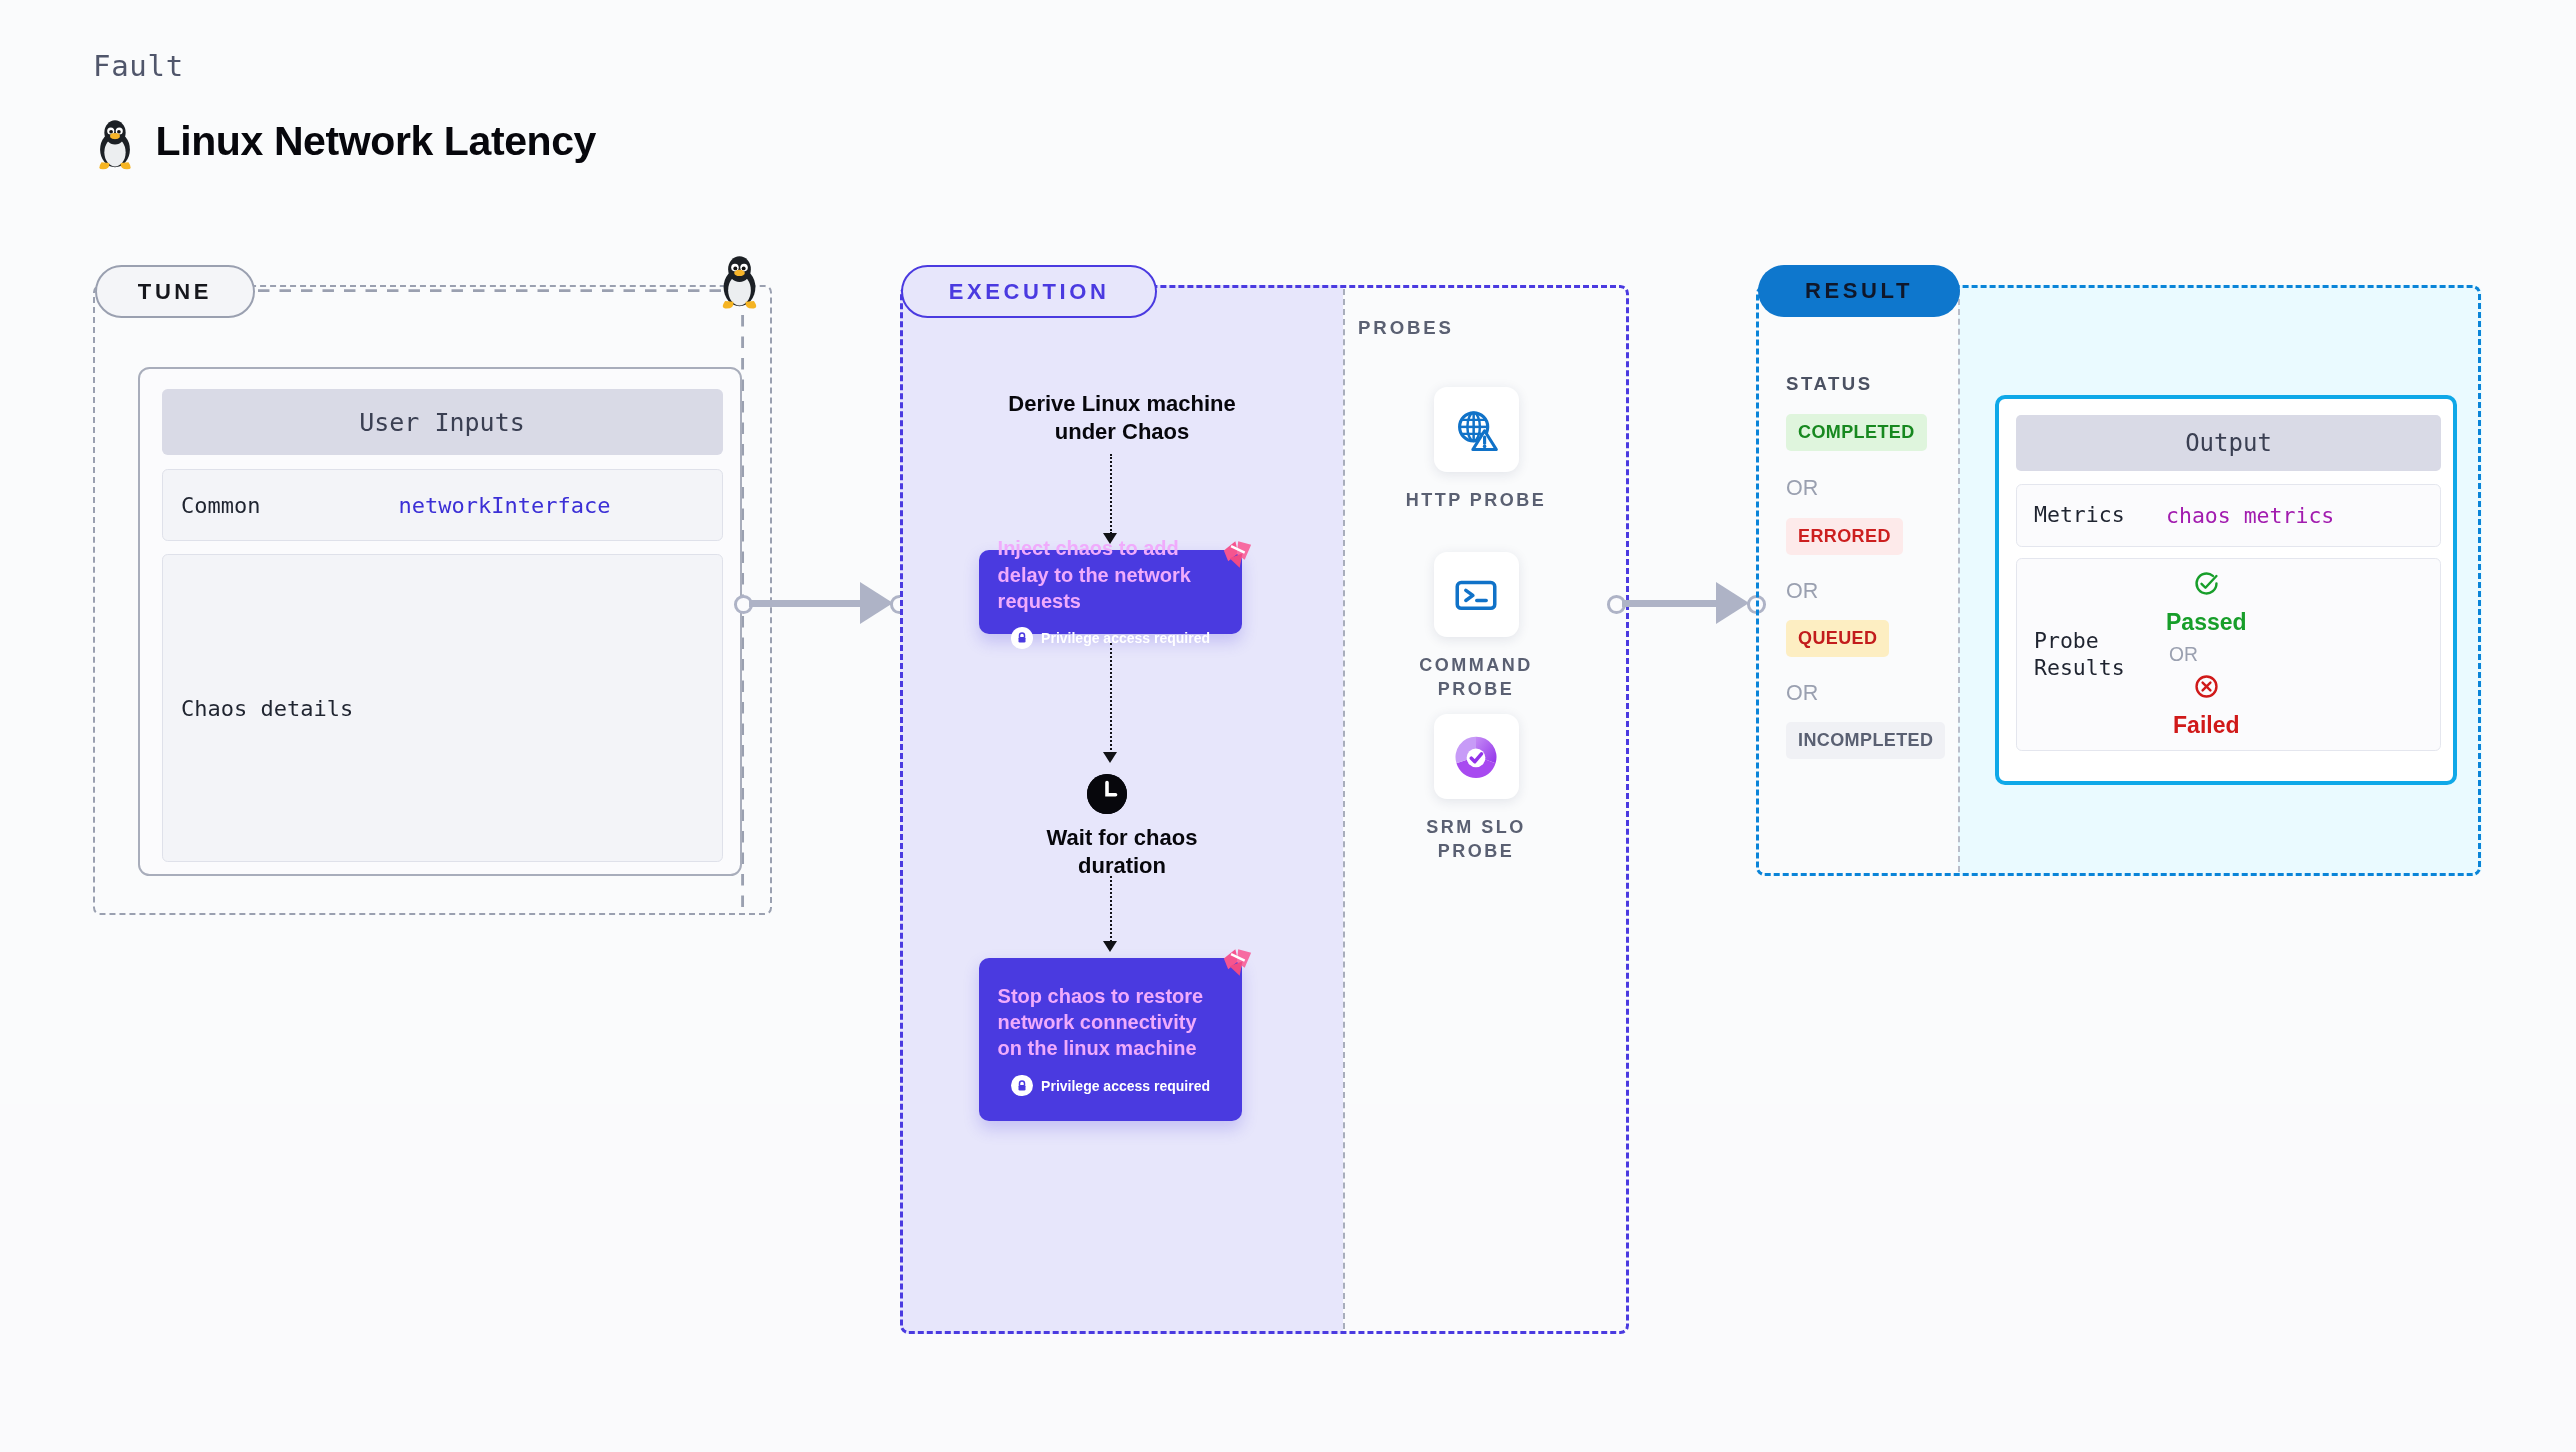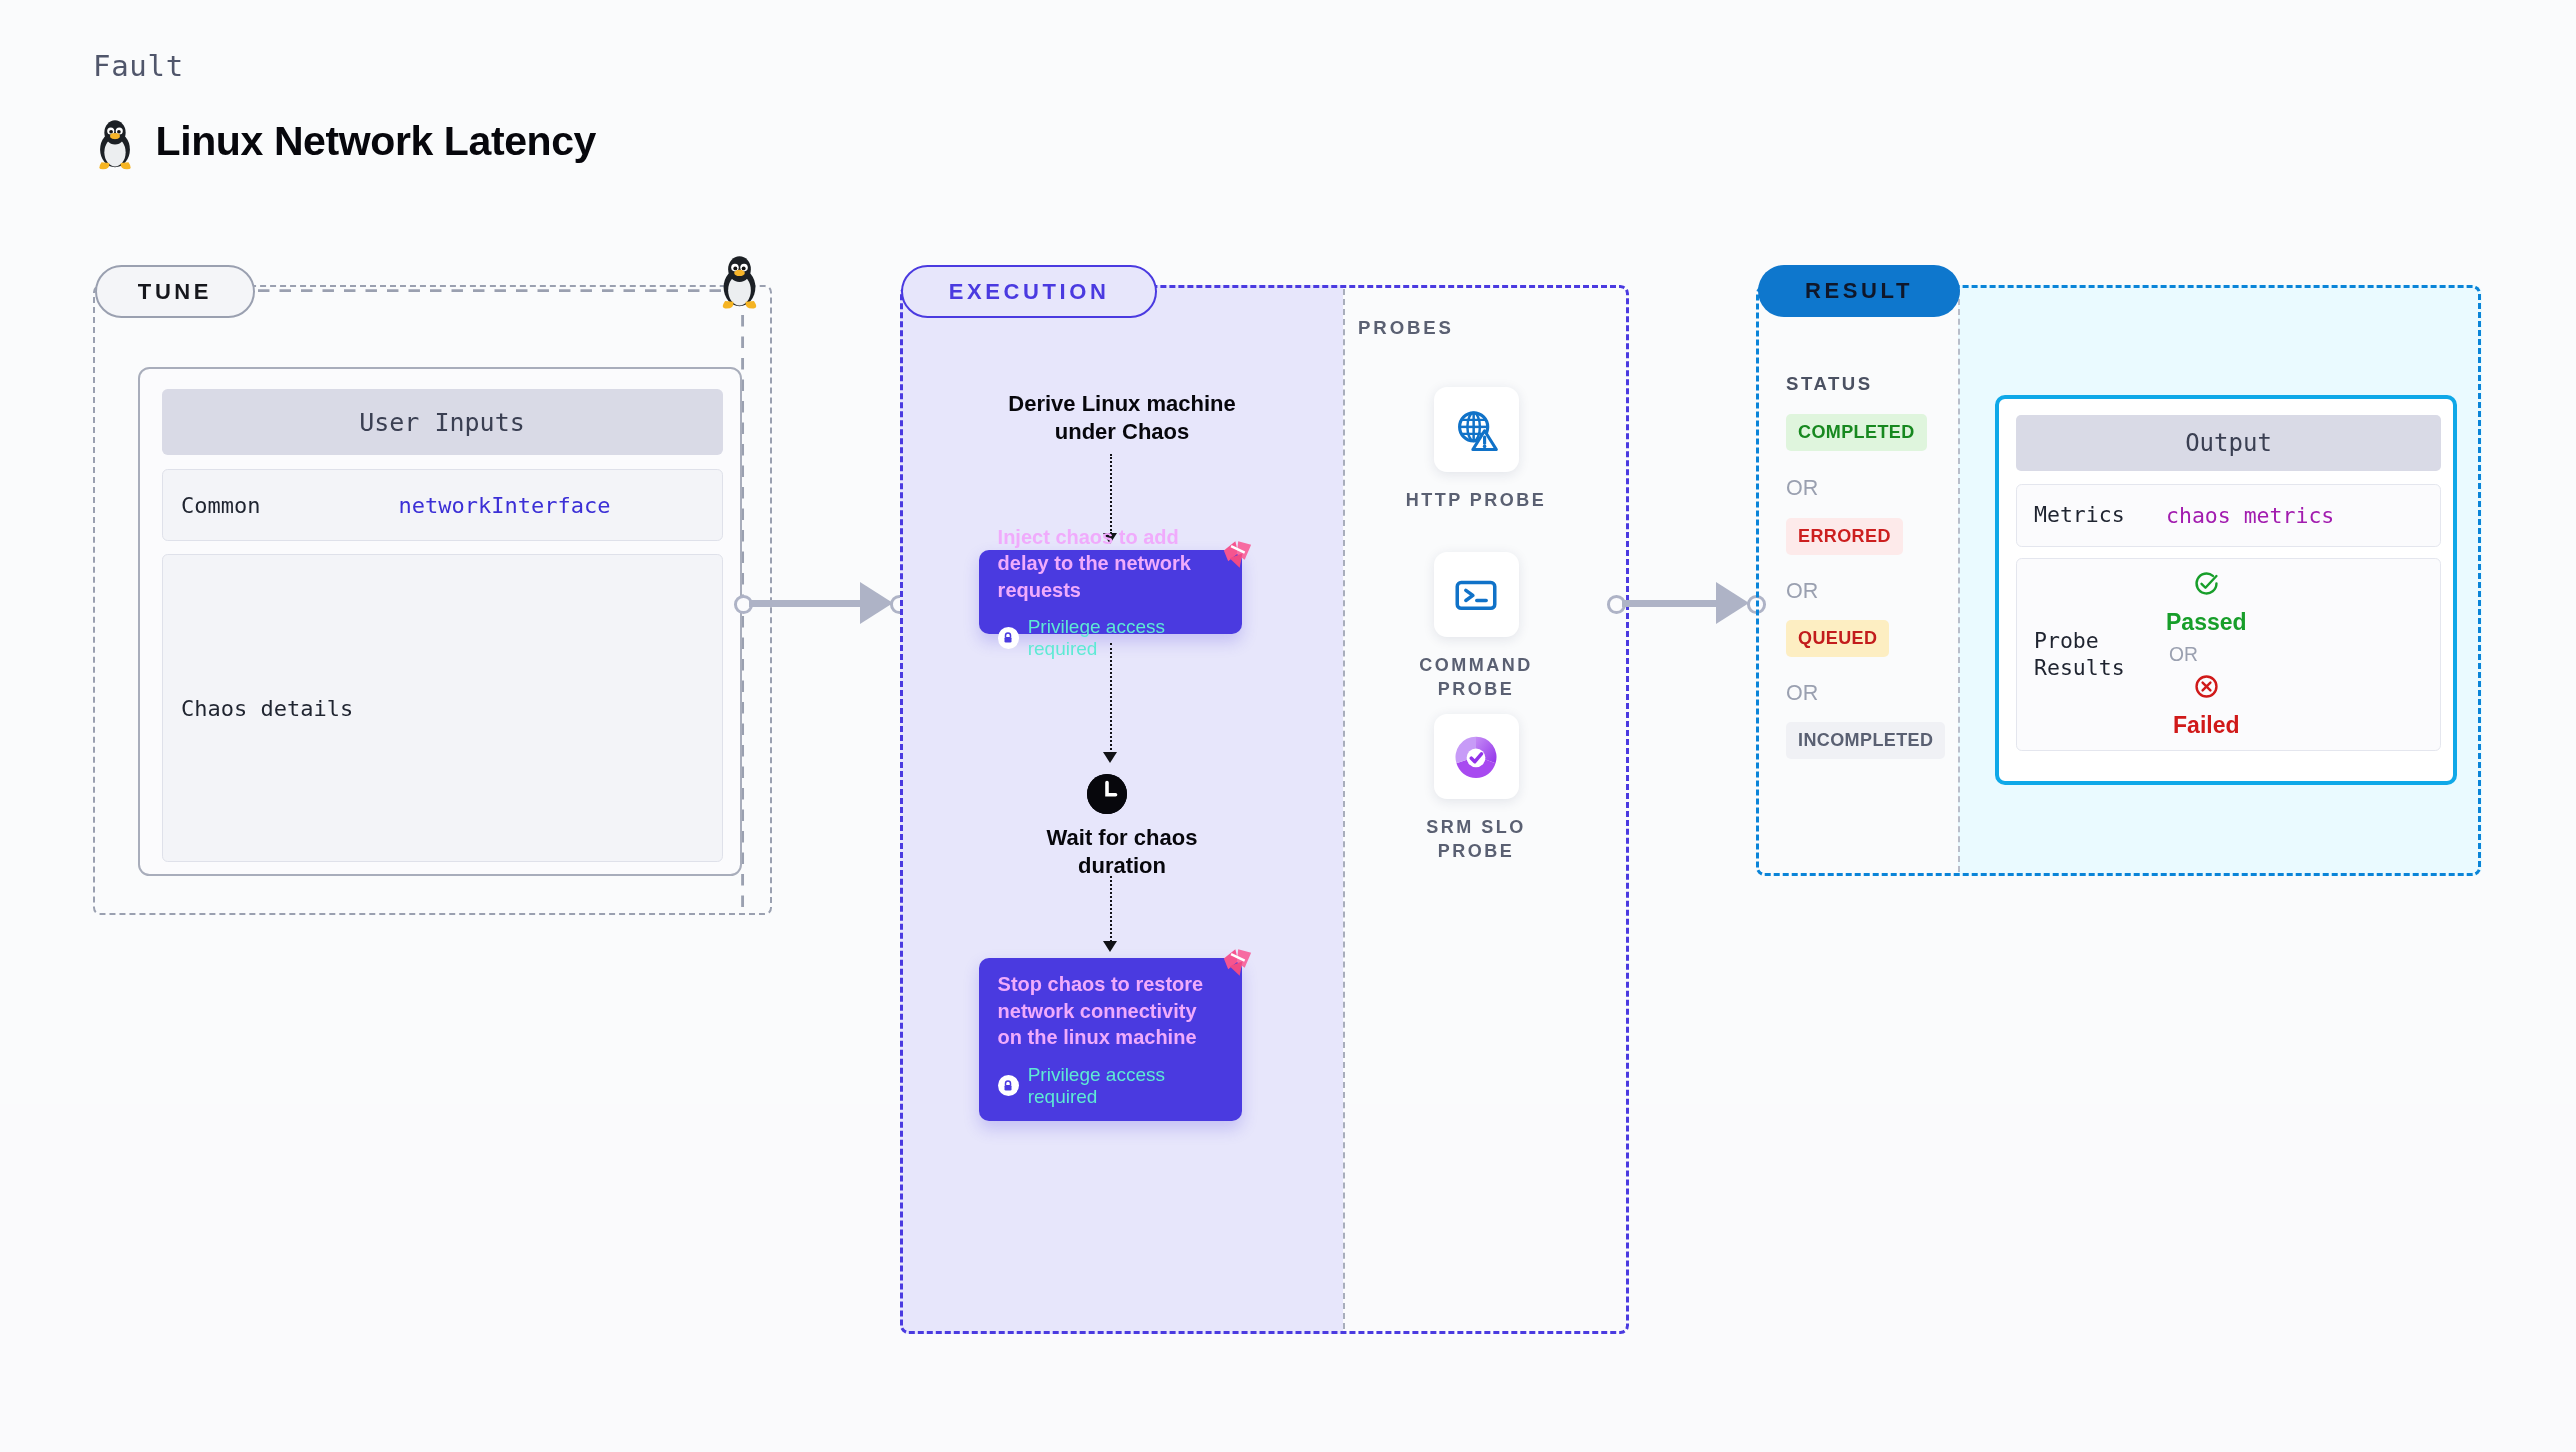--- a/index.html
+++ b/index.html
@@ -116,21 +116,21 @@
   }
 
   .exec-box {
     position: absolute; background: #4a3ae0; border-radius: 10px;
     box-shadow: 0 7.2px 15.8px rgba(74,58,224,0.22);
     display: flex; flex-direction: column; align-items: center; justify-content: center;
     padding: 0 18.6px;
   }
   .exec-box-text { color: #f0abfc; font-size: 20px; font-weight: 700; line-height: 1.32; }
   .priv-row { display: flex; align-items: center; gap: 8.6px; margin-top: 13px; }
-  .priv-text { color: #5eead4; font-size: 19px; font-weight: 400; }
+  .priv-text { color: #ffffff; font-size: 14px; font-weight: 700; }
   .lock-badge {
     width: 21.5px; height: 21.5px; border-radius: 50%; background: #ffffff;
     display: flex; align-items: center; justify-content: center; flex: none;
   }
   .box-inject { left: 979px; top: 550px; width: 263px; height: 84px; }
   .box-stop   { left: 979px; top: 958px; width: 263px; height: 163px; }
 
   .corner-mark { position: absolute; }
 
   .clock-icon {

